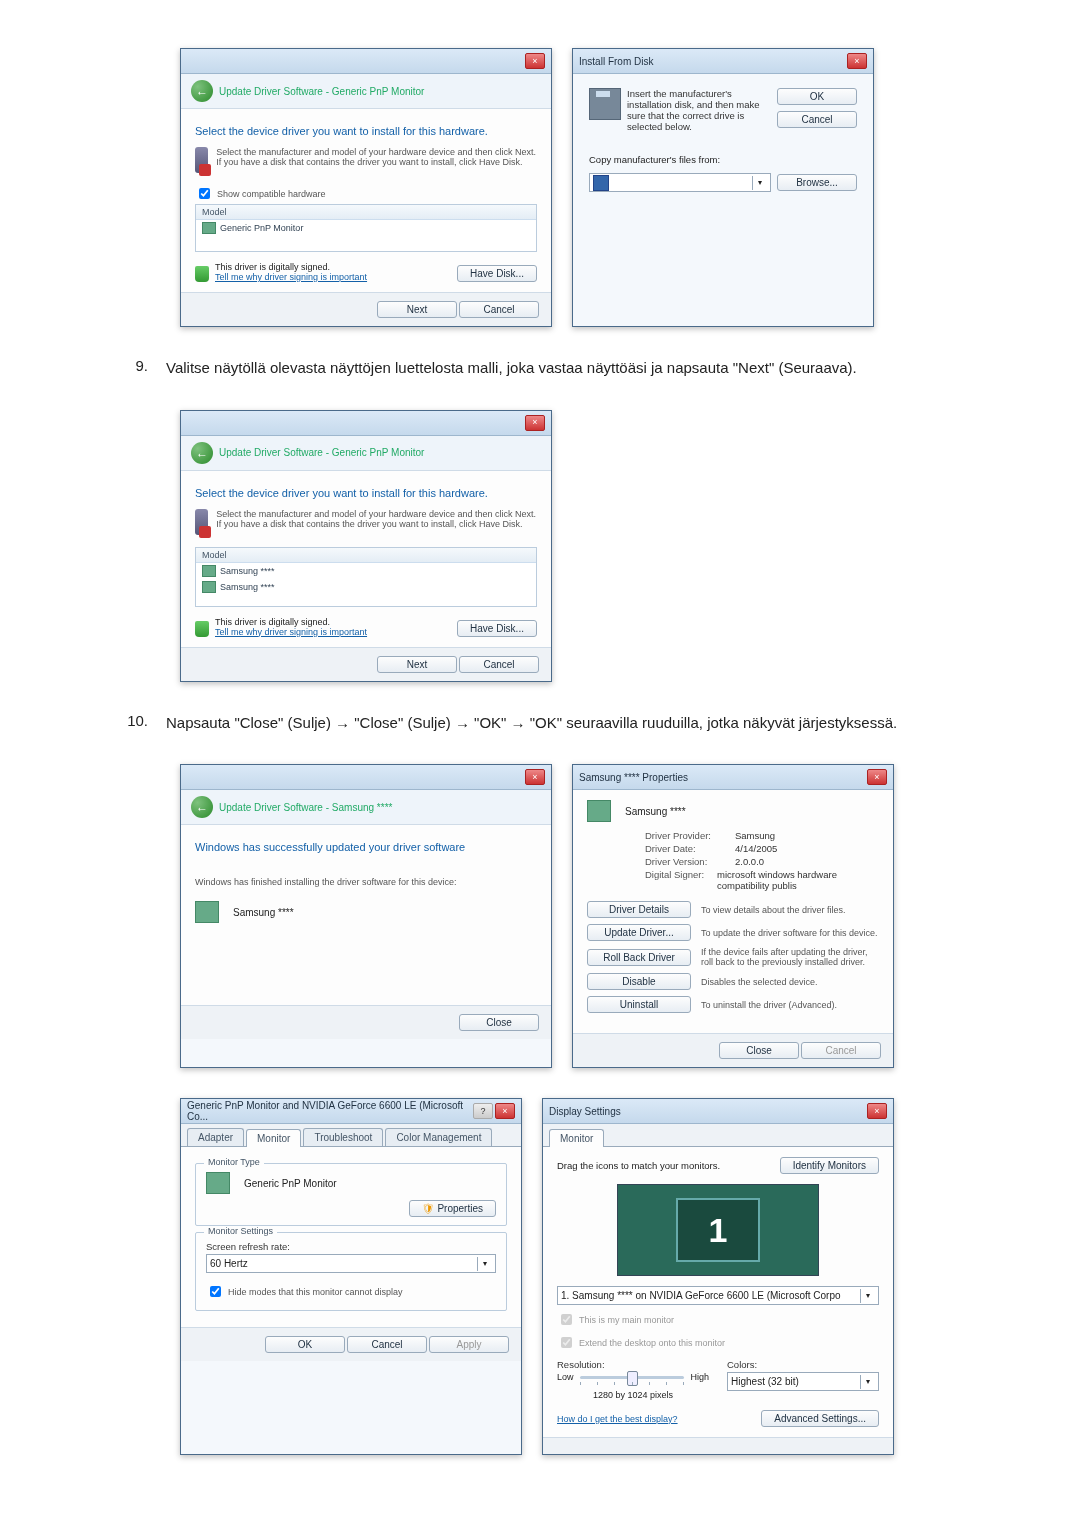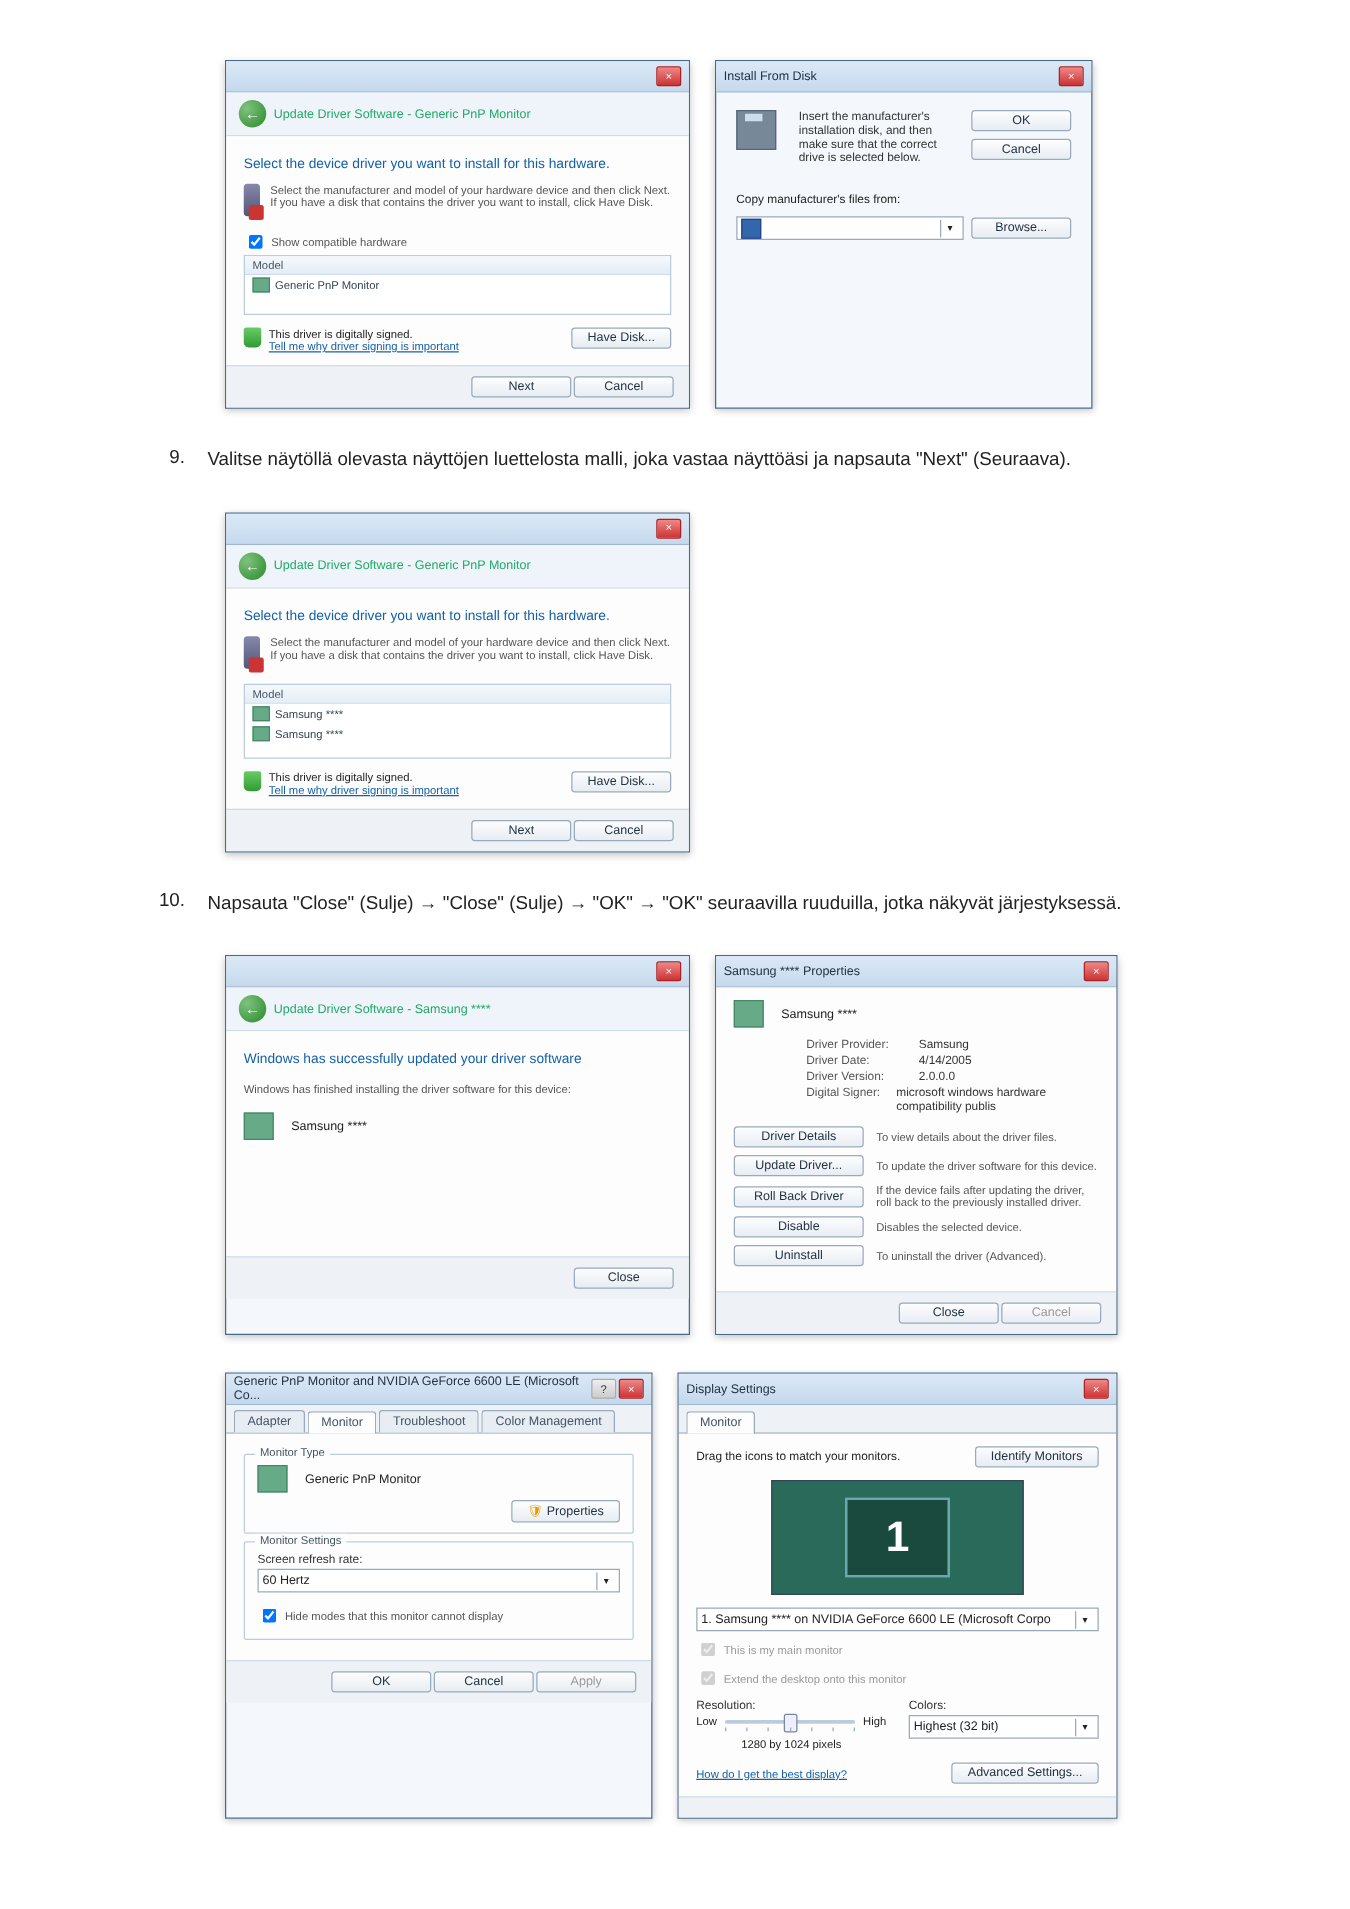--- a/index.html
+++ b/index.html
@@ -29,29 +29,29 @@
 .disk-ico { width:26px;height:26px;background:linear-gradient(#88a,#557);border-radius:3px;position:relative; }
 .disk-ico::after { content:""; position:absolute; right:-3px; bottom:-3px; width:12px;height:12px;background:#c33;border-radius:2px; }
 
 .chk { display:flex; align-items:center; gap:4px; font-size:9px; color:#555; margin:6px 0 2px; }
 .chk input { width:11px; height:11px; }
 .list { border:1px solid #bcd; background:#fff; height:46px; overflow:hidden; }
 .list-h { background:linear-gradient(#f5f9fc,#e4edf5); border-bottom:1px solid #cde; padding:2px 6px; font-size:9px; color:#456; }
 .list-row { padding:2px 6px; font-size:9px; color:#345; display:flex; align-items:center; gap:4px; }
 .list-row .mon-ico { width:12px;height:10px;background:#6a8;border:1px solid #486; }
 
-.signed { display:flex; align-items:flex-start; gap:6px; margin-top:10px; font-size:9px; }
+.signed { display:flex; align-items:flex-end; gap:6px; margin-top:10px; font-size:9px; }
 .shield { width:14px;height:16px;background:linear-gradient(#6c6,#393);border-radius:2px 2px 4px 4px; }
 .link { color:#1360a8; text-decoration:underline; font-size:9px; cursor:pointer; }
 
 .btnrow { display:flex; justify-content:flex-end; gap:2px; padding:8px 12px; background:#eef2f6; border-top:1px solid #cfdbe7; }
 .btn { background:linear-gradient(#fdfdfd,#e7edf3); border:1px solid #9ab; border-radius:3px; padding:2px 12px; font-size:10px; color:#234; min-width:54px; text-align:center; }
 
 
-.ifd-body { padding:14px 16px 18px; display:flex; gap:18px; }
+.ifd-body { padding:14px 16px 18px; display:flex; gap:6px; }
 .floppy { width:30px;height:30px;background:#789;border:1px solid #567;position:relative; }
 .floppy::after { content:""; position:absolute; left:6px; top:2px; width:14px; height:6px; background:#cde; }
 .ifd-right { flex:1; font-size:9.5px; color:#333; }
 .ifd-btns { display:flex; flex-direction:column; gap:6px; }
 .field { display:flex; gap:6px; align-items:center; margin-top:8px; }
 .combo { border:1px solid #9ab; background:#fff; height:17px; display:flex; align-items:center; padding:0 3px; justify-content:space-between; font-size:10px; }
 .combo .arrow { width:14px;height:14px;border-left:1px solid #9ab;display:flex;align-items:center;justify-content:center;font-size:8px; }
 .floppy-sm { width:14px;height:14px;background:#36a;border:1px solid #248; }
 
 
@@ -234,21 +234,21 @@
           <div class="winbtns">
             <div class="wbtn">×</div>
           </div>
         </div>
       <div class="crumb">
           <div class="back-ico">←</div>
           <span class="crumb-txt">Update Driver Software - Samsung ****</span>
         </div>
       <div class="body" style="min-height:160px">
         <div class="instr">Windows has successfully updated your driver software</div>
-        <div style="font-size:9px;color:#555;margin:13px 0 14px">Windows has finished installing the driver software for this device:</div>
+        <div style="font-size:9px;color:#555;margin:24px 0 14px">Windows has finished installing the driver software for this device:</div>
         <div style="display:flex;align-items:center;gap:8px;font-size:10px">
             <span class="mon-ico-lg"></span>
             <span>Samsung ****</span>
           </div>
       </div>
       <div class="btnrow">
           <div class="btn">Close</div>
         </div>
     </div>
 

